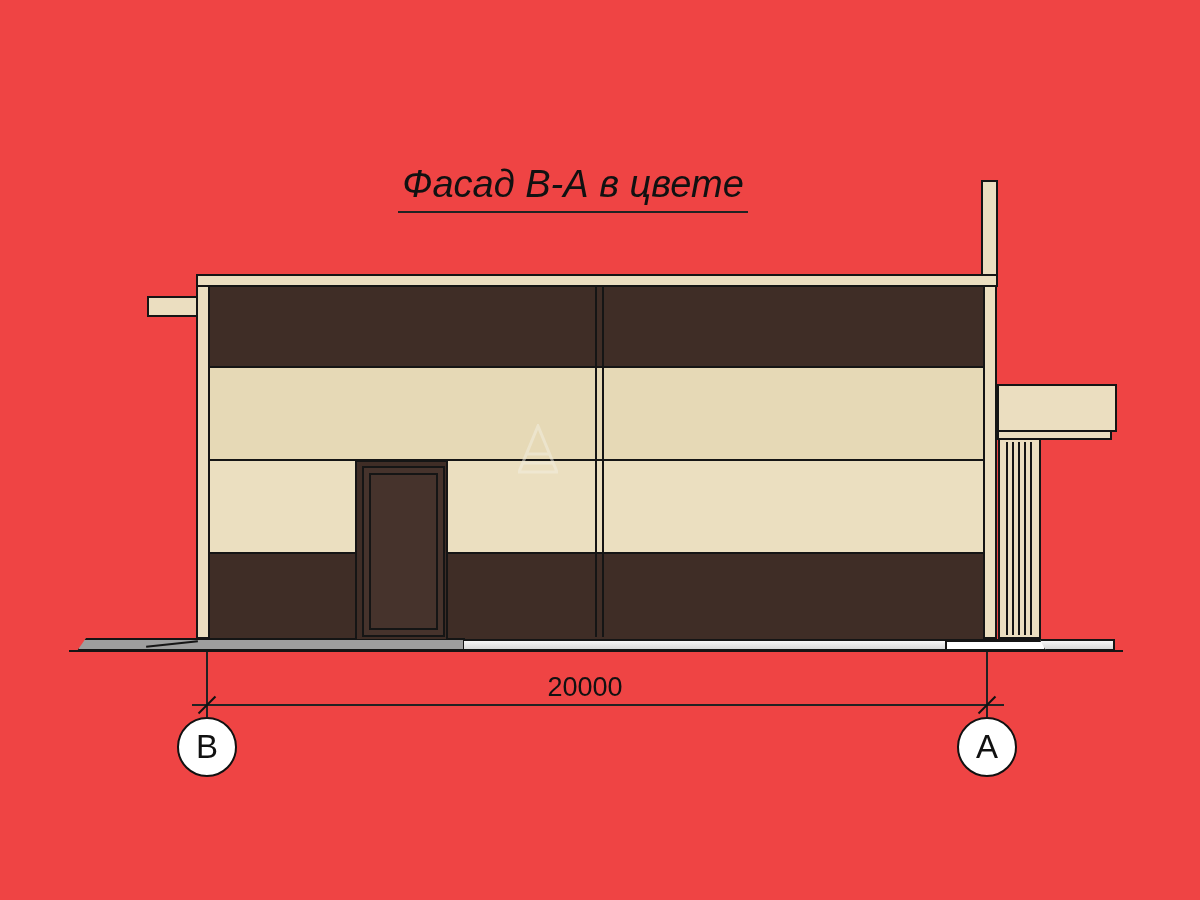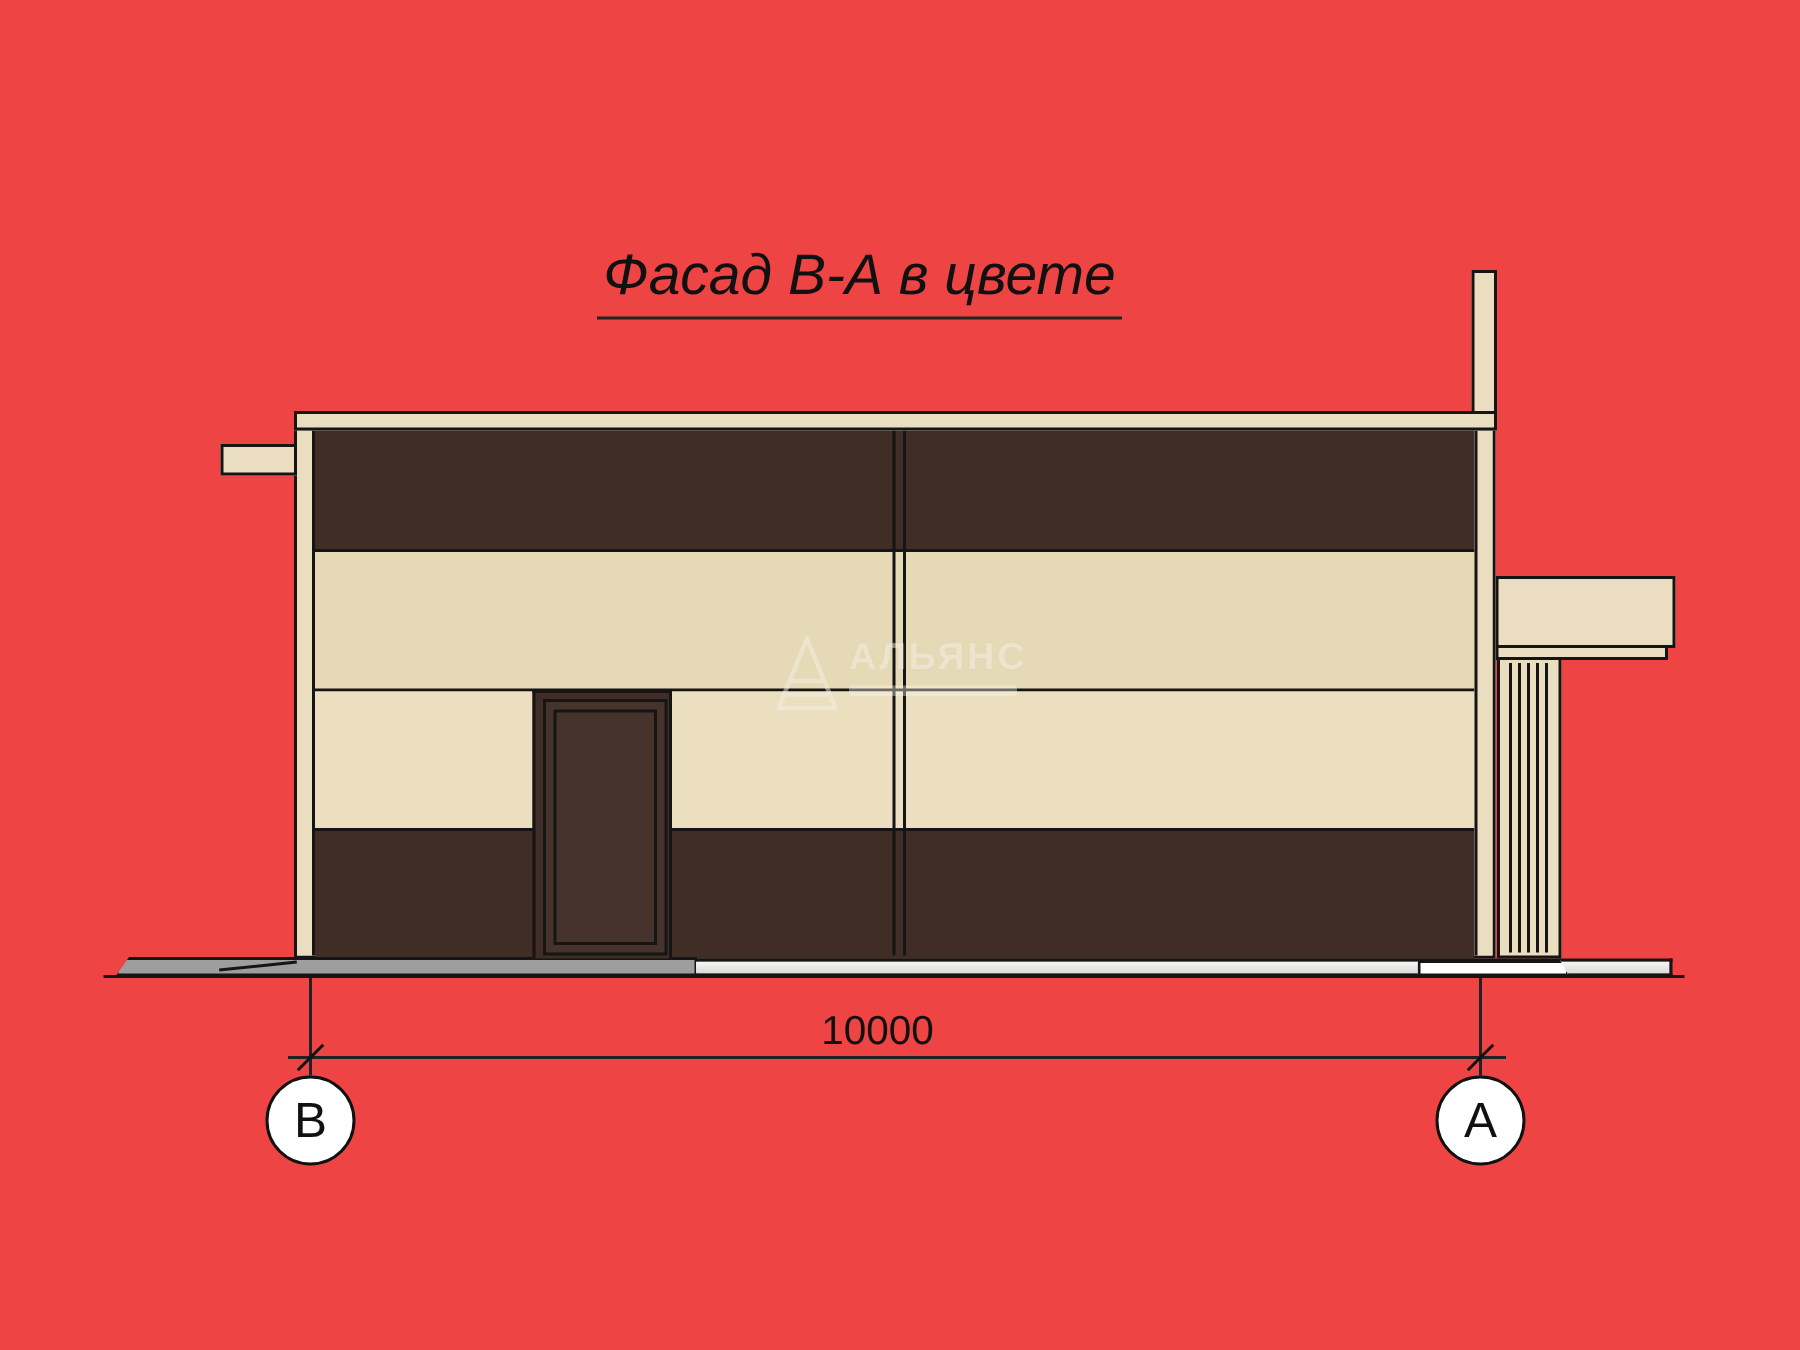--- a/index.html
+++ b/index.html
@@ -137,34 +137,30 @@
   <div id="walk-ramp" class="abs"></div>
   <div id="walk-light" class="abs"></div>
   <div id="walk-curb" class="abs"></div>
   <div id="ground-line" class="abs"></div>
 
   <div id="ext-b" class="abs ext-line"></div>
   <div id="ext-a" class="abs ext-line"></div>
   <div id="dim-line" class="abs"></div>
   <div id="tick-b" class="abs tick"></div>
   <div id="tick-a" class="abs tick"></div>
-  <div id="dim-text" class="abs">10000</div>
+  <div id="dim-text" class="abs">20000</div>
 
   <div id="axis-b" class="abs axis-circle">
     <span>В</span>
   </div>
   <div id="axis-a" class="abs axis-circle">
     <span>А</span>
   </div>
 
   <div id="watermark" class="abs">
     <svg id="wm-tri" viewBox="0 0 40 50">
       <polygon points="20,2 39,48 1,48" fill="none" stroke="#f3efe2" stroke-width="3"></polygon>
       <line x1="9" y1="30" x2="31" y2="30" stroke="#f3efe2" stroke-width="3"></line>
       <line x1="5" y1="39" x2="35" y2="39" stroke="#f3efe2" stroke-width="3"></line>
     </svg>
-    <div id="wm-col">
-      <div id="wm-text">АЛЬЯНС</div>
-      <div id="wm-sub"></div>
-    </div>
   </div>
 
 </div>
 
 </body></html>

